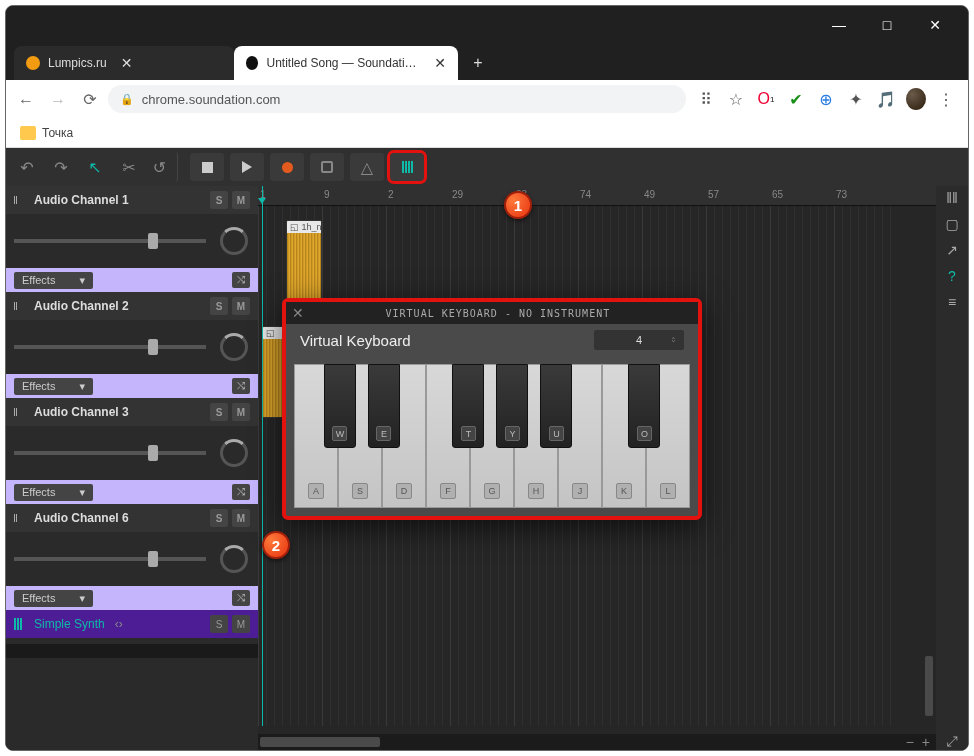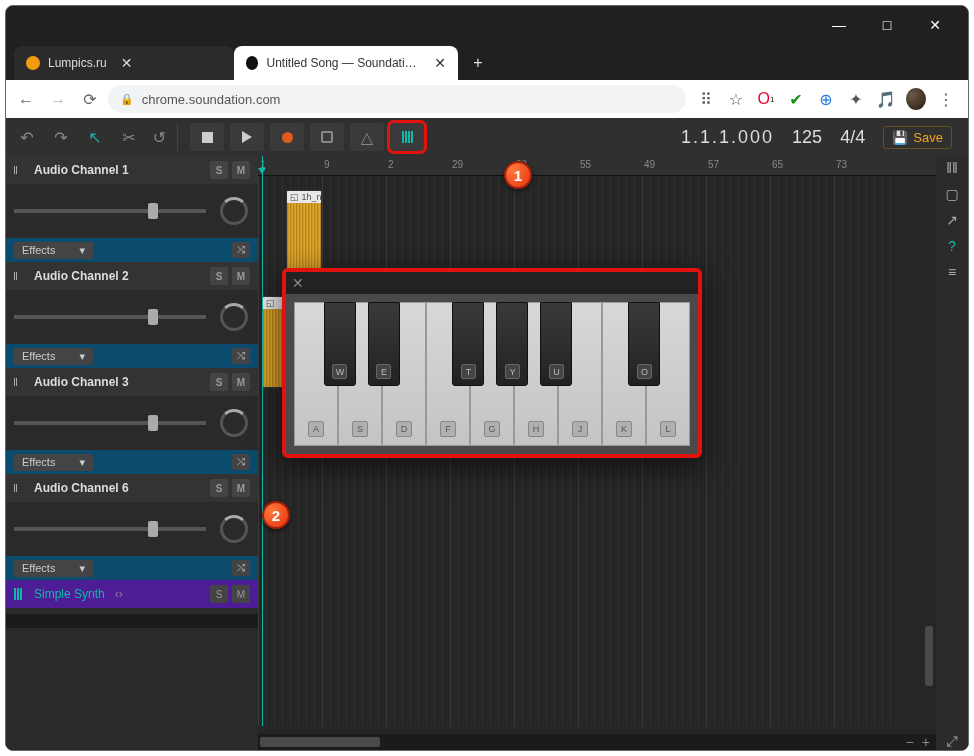--- a/index.html
+++ b/index.html
@@ -43,21 +43,21 @@
 .channels{width:252px;background:#2a2a2a;overflow:hidden;}
 .addch{height:34px;background:#222;color:#ddd;display:flex;align-items:center;justify-content:center;font-size:13px;gap:6px;}
 .ch{position:relative;}
 .chhead{height:28px;background:#333;display:flex;align-items:center;padding:0 8px;color:#ddd;font-size:12px;font-weight:bold;gap:6px;}
 .chhead .sm{margin-left:auto;display:flex;gap:4px;}
 .sm .b{width:18px;height:18px;background:#444;color:#999;font-size:10px;display:flex;align-items:center;justify-content:center;border-radius:2px;}
 .chbody{height:54px;background:#2a2a2a;display:flex;align-items:center;padding:0 8px;}
 .fader{flex:1;height:4px;background:#555;position:relative;margin-right:14px;}
 .fader .nub{width:10px;height:16px;background:#aaa;position:absolute;top:-6px;left:70%;border-radius:2px;}
 .knob{width:28px;height:28px;border:3px solid #555;border-top-color:#aaa;border-radius:50%;margin-right:2px;}
-.chfoot{height:24px;background:#0c4a6e;display:flex;align-items:center;padding:0 8px;color:#ccc;font-size:11px;}
+.chfoot{height:24px;background:#c4b5fd;display:flex;align-items:center;padding:0 8px;color:#ccc;font-size:11px;}
 .chfoot .eff{background:#444;padding:2px 8px;border-radius:2px;display:flex;align-items:center;gap:24px;}
 .chfoot .auto{margin-left:auto;background:#444;padding:2px 5px;border-radius:2px;font-size:10px;}
 .synth{height:28px;background:#4c1d95;display:flex;align-items:center;padding:0 8px;color:#0fb9a8;font-size:12px;gap:6px;}
 .synth .sm{margin-left:auto;display:flex;gap:4px;}
 .synth .pico{width:14px;display:flex;gap:1px;}
 .synth .pico div{width:2px;height:12px;background:#0fb9a8;}
 .timeline{flex:1;background:#262626;position:relative;overflow:hidden;}
 .ruler{height:20px;background:#303030;display:flex;color:#888;font-size:10px;position:relative;border-bottom:1px solid #111;}
 .ruler span{position:absolute;top:3px;}
 .grid{position:absolute;top:20px;left:0;right:0;bottom:24px;}
@@ -134,20 +134,26 @@
       <div class="ic" style="color:#2a7de1;">⊕</div>
       <div class="ic">✦</div>
       <div class="ic">🎵</div>
       <div class="ic">
           <div class="avatar"></div>
         </div>
       <div class="ic">⋮</div>
     </div>
   </div>
 
+  <div class="bookbar">
+    <div class="bm">
+      <div class="fold"></div>
+      <span>Точка</span>
+    </div>
+  </div>
 
   <div class="app">
     <div class="toolbar">
       <div class="tbtn">↶</div>
       <div class="tbtn">↷</div>
       <div class="tbtn" style="color:#0fb9a8;">↖</div>
       <div class="tbtn">✂</div>
       <div class="tbtn sep">↺</div>
       <div class="transport">
         <div class="tbtn2">
@@ -165,29 +171,20 @@
         <div class="tbtn2" style="color:#888;">△</div>
         <div class="tbtn2 keyb">
             <div class="keybars">
               <div></div>
               <div></div>
               <div></div>
               <div></div>
             </div>
           </div>
       </div>
-      <div class="counter">
-        <span class="pos">1.1.1.000</span>
-        <span>125</span>
-        <span>4/4</span>
-        <span class="save">
-            <span>💾</span>
-            <span>Save</span>
-          </span>
-      </div>
     </div>
 
     <div class="body">
       <div class="channels">
 
         <div class="ch">
           <div class="chhead">
               <span class="wavei"></span>
               <span>Audio Channel 1</span>
               <div class="sm">
@@ -294,21 +291,21 @@
         <div style="height:14px;background:#1a1a1a;margin-top:6px;"></div>
       </div>
 
       <div class="timeline">
         <div class="ruler">
           <span style="left:2px">1</span>
           <span style="left:66px">9</span>
           <span style="left:130px">2</span>
           <span style="left:194px">29</span>
           <span style="left:258px">33</span>
-          <span style="left:322px">55</span>
+          <span style="left:322px">74</span>
           <span style="left:386px">49</span>
           <span style="left:450px">57</span>
           <span style="left:514px">65</span>
           <span style="left:578px">73</span>
         </div>
         <div class="grid">
             <div class="gline maj" style="left: 0px;"></div>
             <div class="gline" style="left: 8px;"></div>
             <div class="gline" style="left: 16px;"></div>
             <div class="gline" style="left: 24px;"></div>
@@ -424,20 +421,25 @@
       <div class="thumb"></div>
       <div class="zoom">
           <span>−</span>
           <span>+</span>
         </div>
     </div>
 
     <div class="vkb">
       <div class="top">
         <span class="close">✕</span>
+        <span class="tt">VIRTUAL KEYBOARD - NO INSTRUMENT</span>
+      </div>
+      <div class="hdr">
+        <span class="t">Virtual Keyboard</span>
+        <div class="oct">4</div>
       </div>
       <div class="piano" id="piano">
           <div class="wkey" style="left: 0px; width: 44px;">
             <div class="kl">A</div>
           </div>
           <div class="wkey" style="left: 44px; width: 44px;">
             <div class="kl">S</div>
           </div>
           <div class="wkey" style="left: 88px; width: 44px;">
             <div class="kl">D</div>

